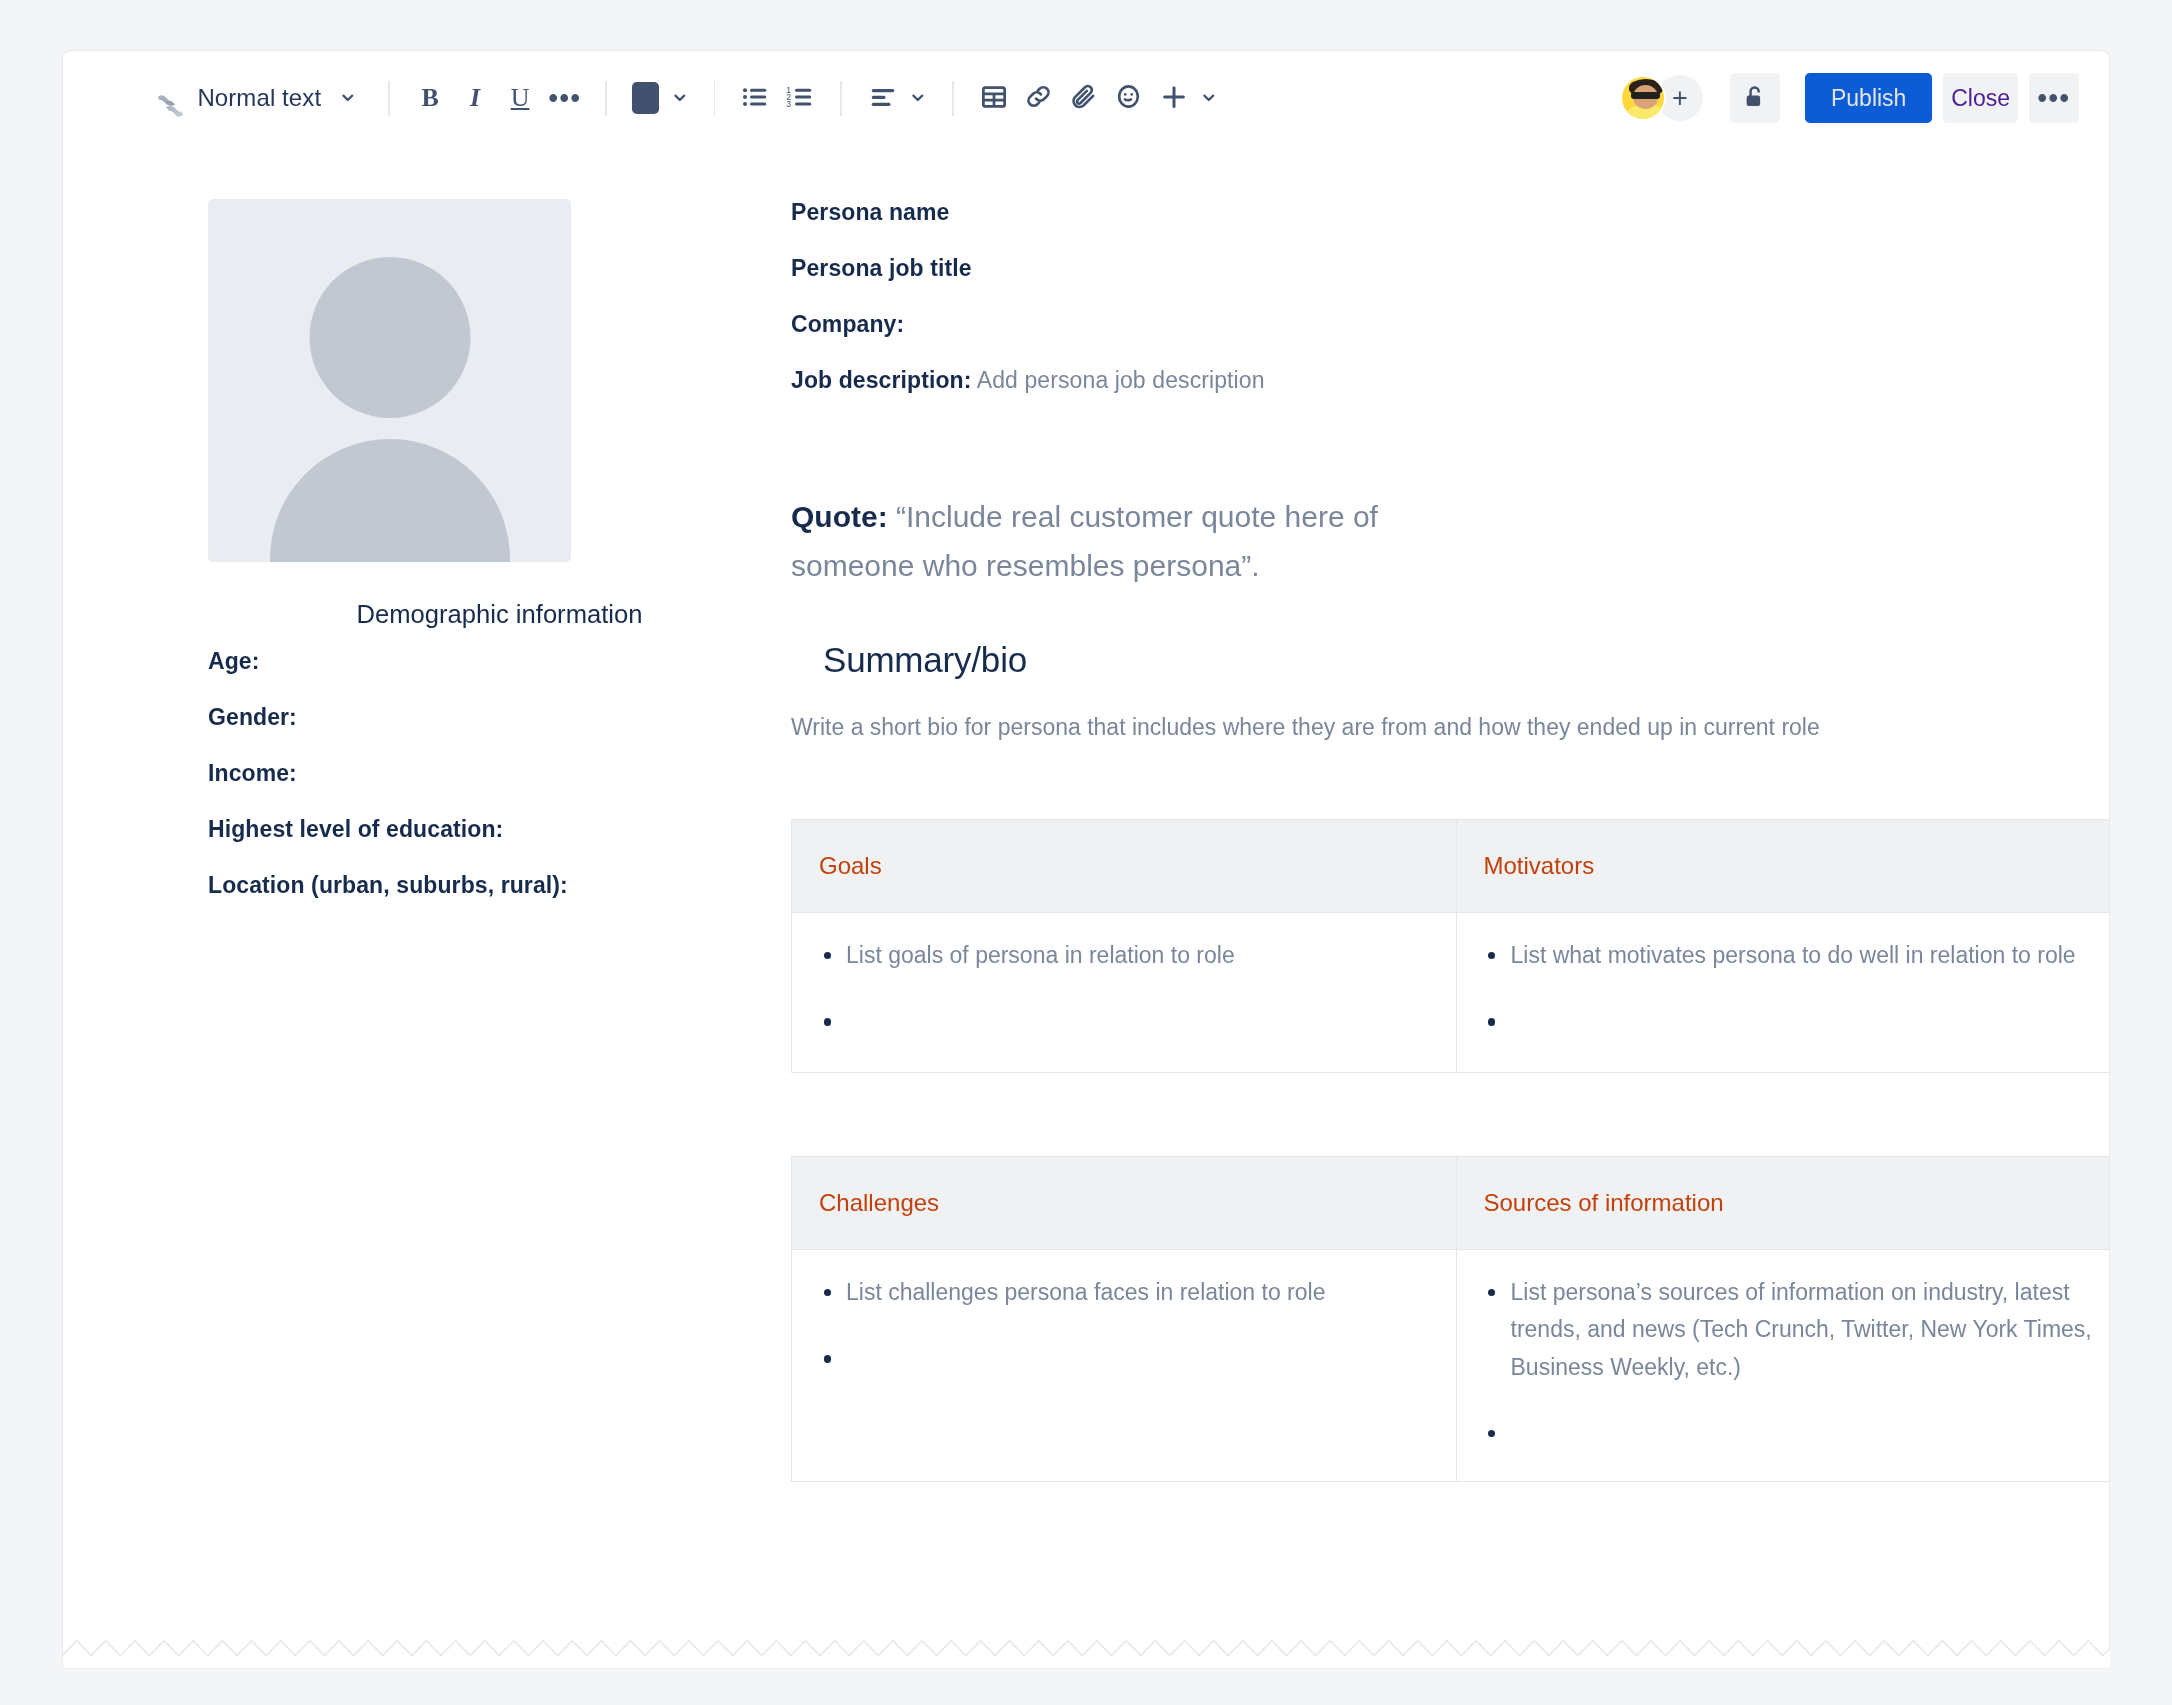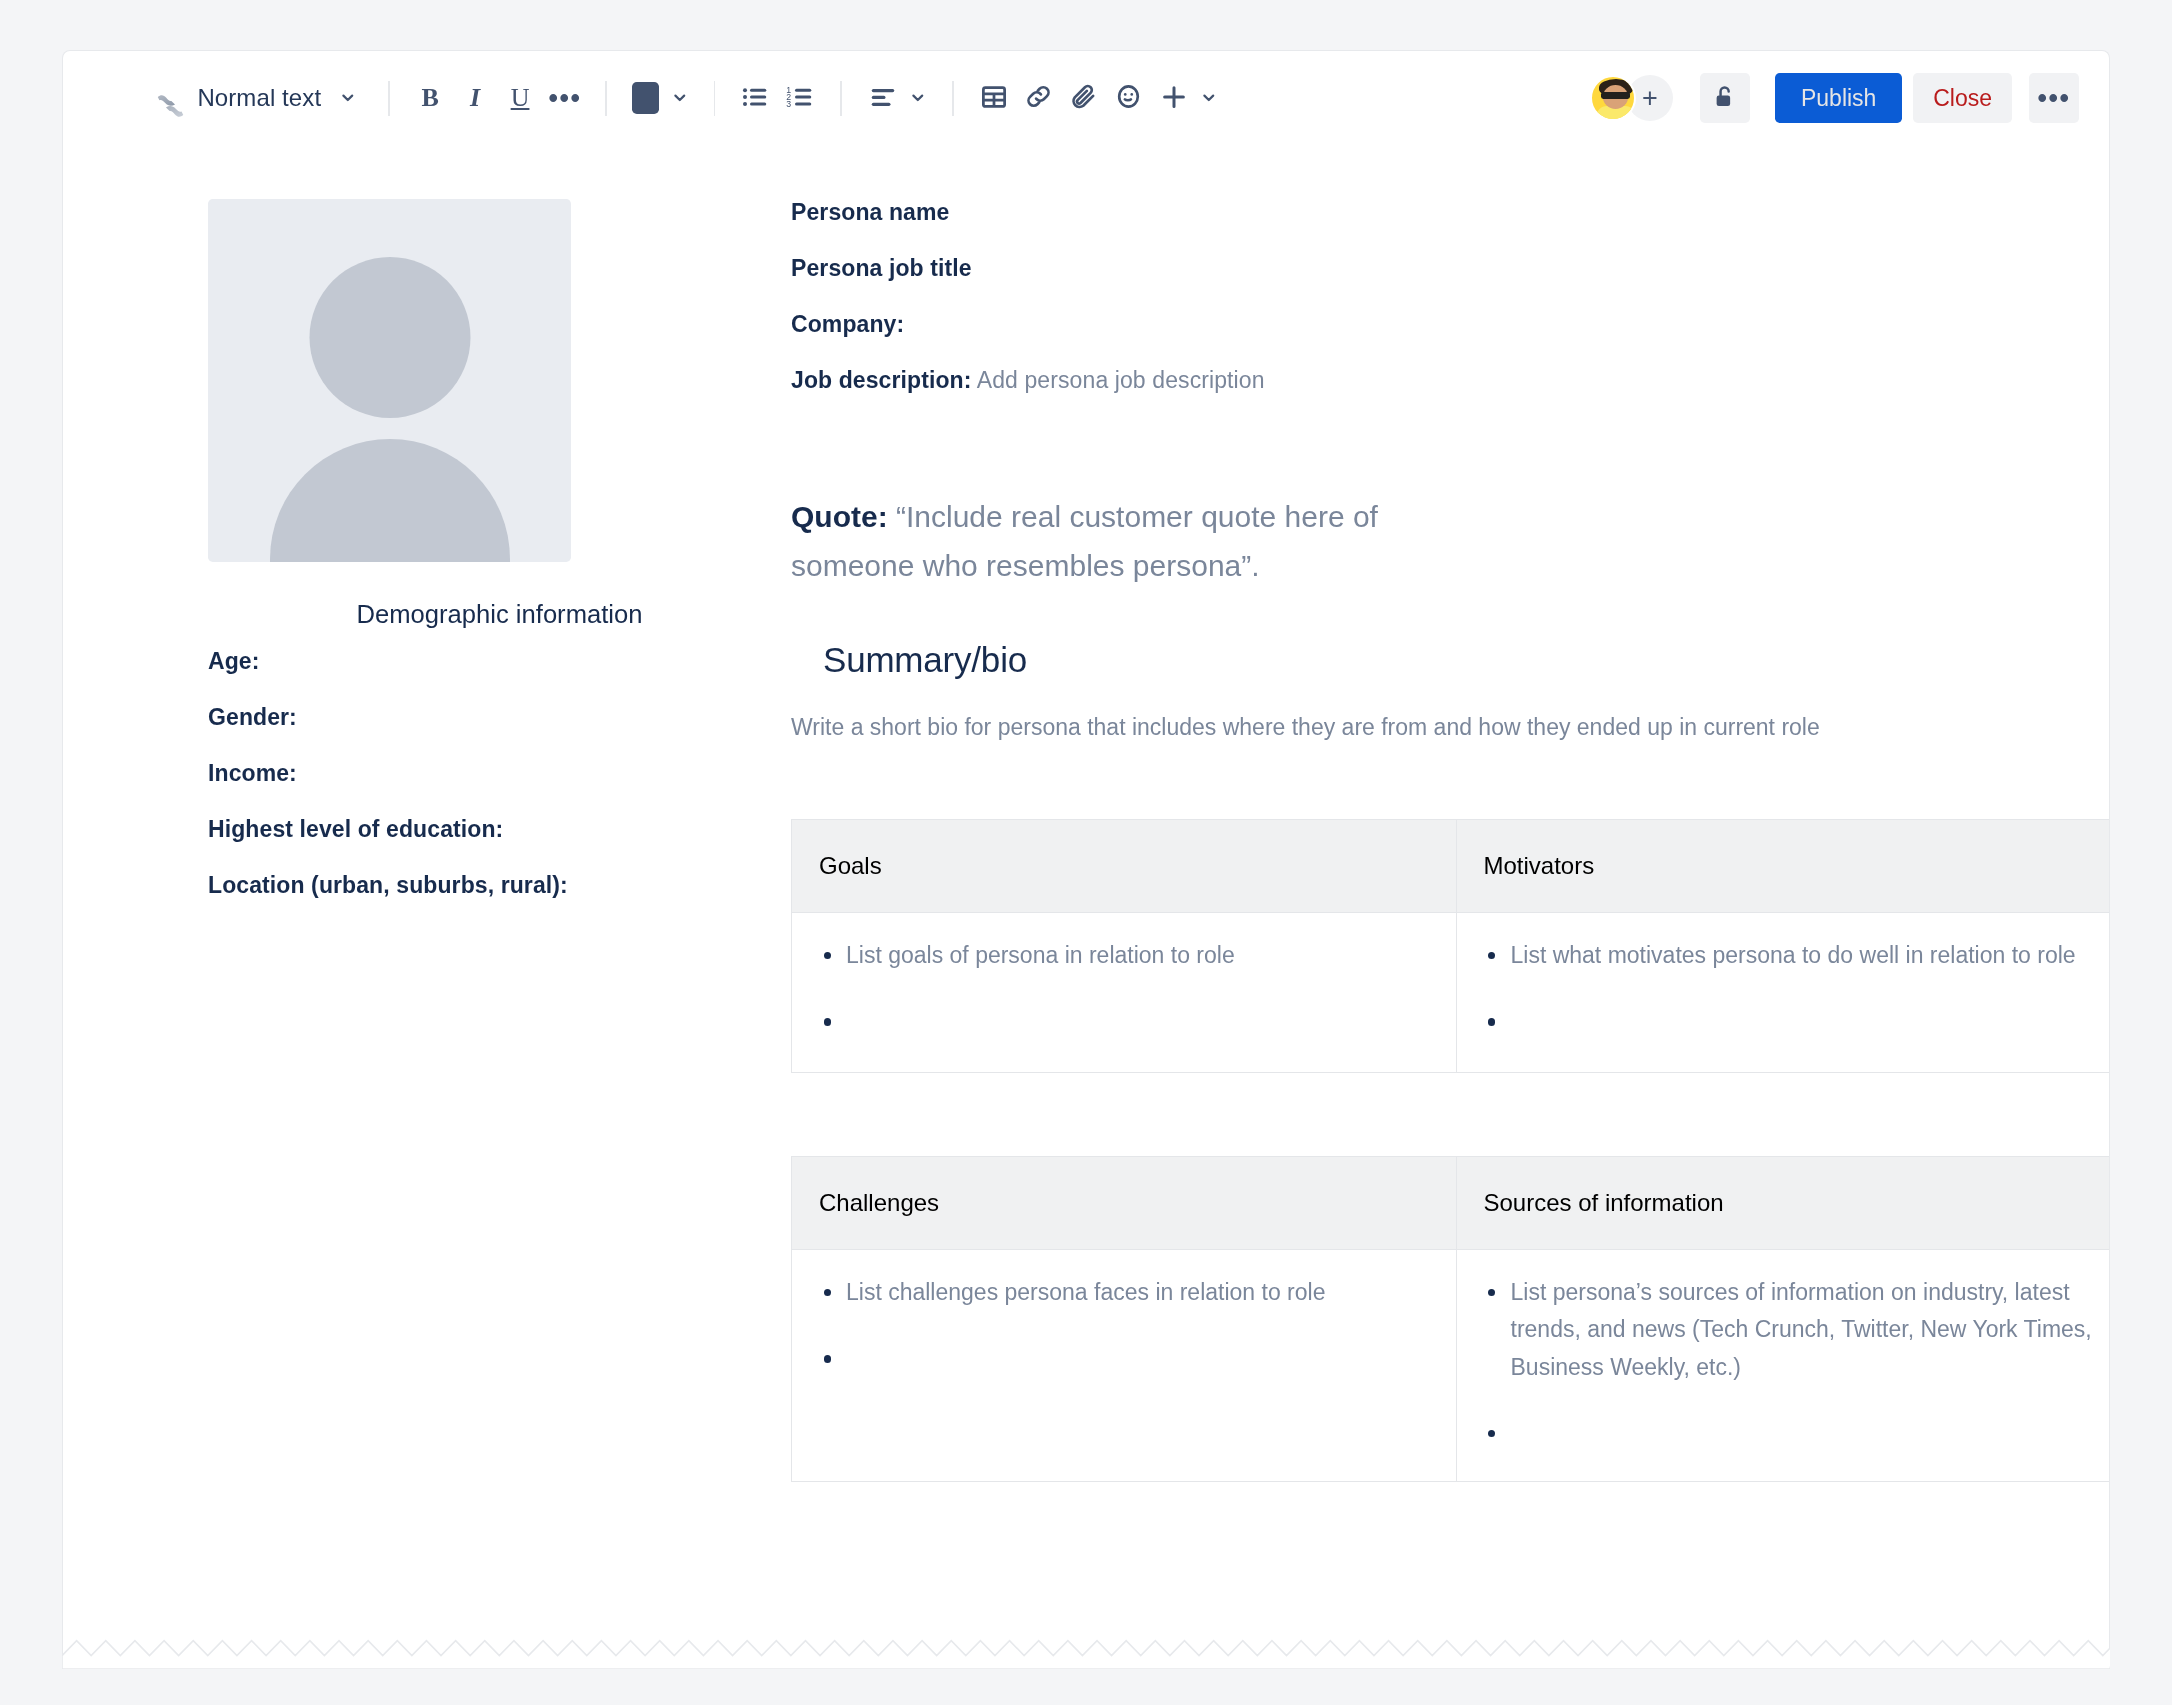--- a/index.html
+++ b/index.html
@@ -114,25 +114,25 @@
 
   .btn-publish {
     height: 50px; padding: 0 25.6px;
     background: #0B5CD5; color: #e5e5e5;
     border: none; border-radius: 4.8px;
     font-size: 23px; font-family: "Liberation Sans", sans-serif;
     cursor: pointer; margin-right: 11.2px;
     display: flex; align-items: center;
   }
   .btn-close {
-    height: 50px; padding: 0 20px;
-    background: #F1F2F4; color: #b91c1c;
+    height: 50px; padding: 0 8px;
+    background: #F1F2F4; color: #4c1d95;
     border: none; border-radius: 4.8px;
     font-size: 23px; font-family: "Liberation Sans", sans-serif;
-    cursor: pointer; margin-right: 17px;
+    cursor: pointer; margin-right: 11px;
     display: flex; align-items: center;
   }
   .btn-more {
     width: 50px; height: 50px; border-radius: 4.8px;
     background: #F1F2F4; color: #42526E;
     display: flex; align-items: center; justify-content: center;
     cursor: pointer;
     font-size: 27px; line-height: 0.3; letter-spacing: 1.6px; font-weight: 700;
   }
 
@@ -219,21 +219,21 @@
     border-collapse: collapse;
     table-layout: fixed;
     margin-top: 78px;
     border: 0.8px solid #E4E6E9;
   }
   table.ptable.second { margin-top: 83px; }
   table.ptable th {
     background: #F0F1F2;
     border: 0.8px solid #E4E6E9;
     text-align: left;
-    font-size: 24px; font-weight: 400; color: #000000;
+    font-size: 24px; font-weight: 400; color: #c2410c;
     padding: 32px 27px;
     height: 65px;
   }
   table.ptable td {
     border: 0.8px solid #E4E6E9;
     vertical-align: top;
     padding: 24px 27px 16px 27px;
   }
   td.cell-goals, td.cell-motivators { height: 160px; }
   td.cell-challenges, td.cell-sources { height: 232px; }

